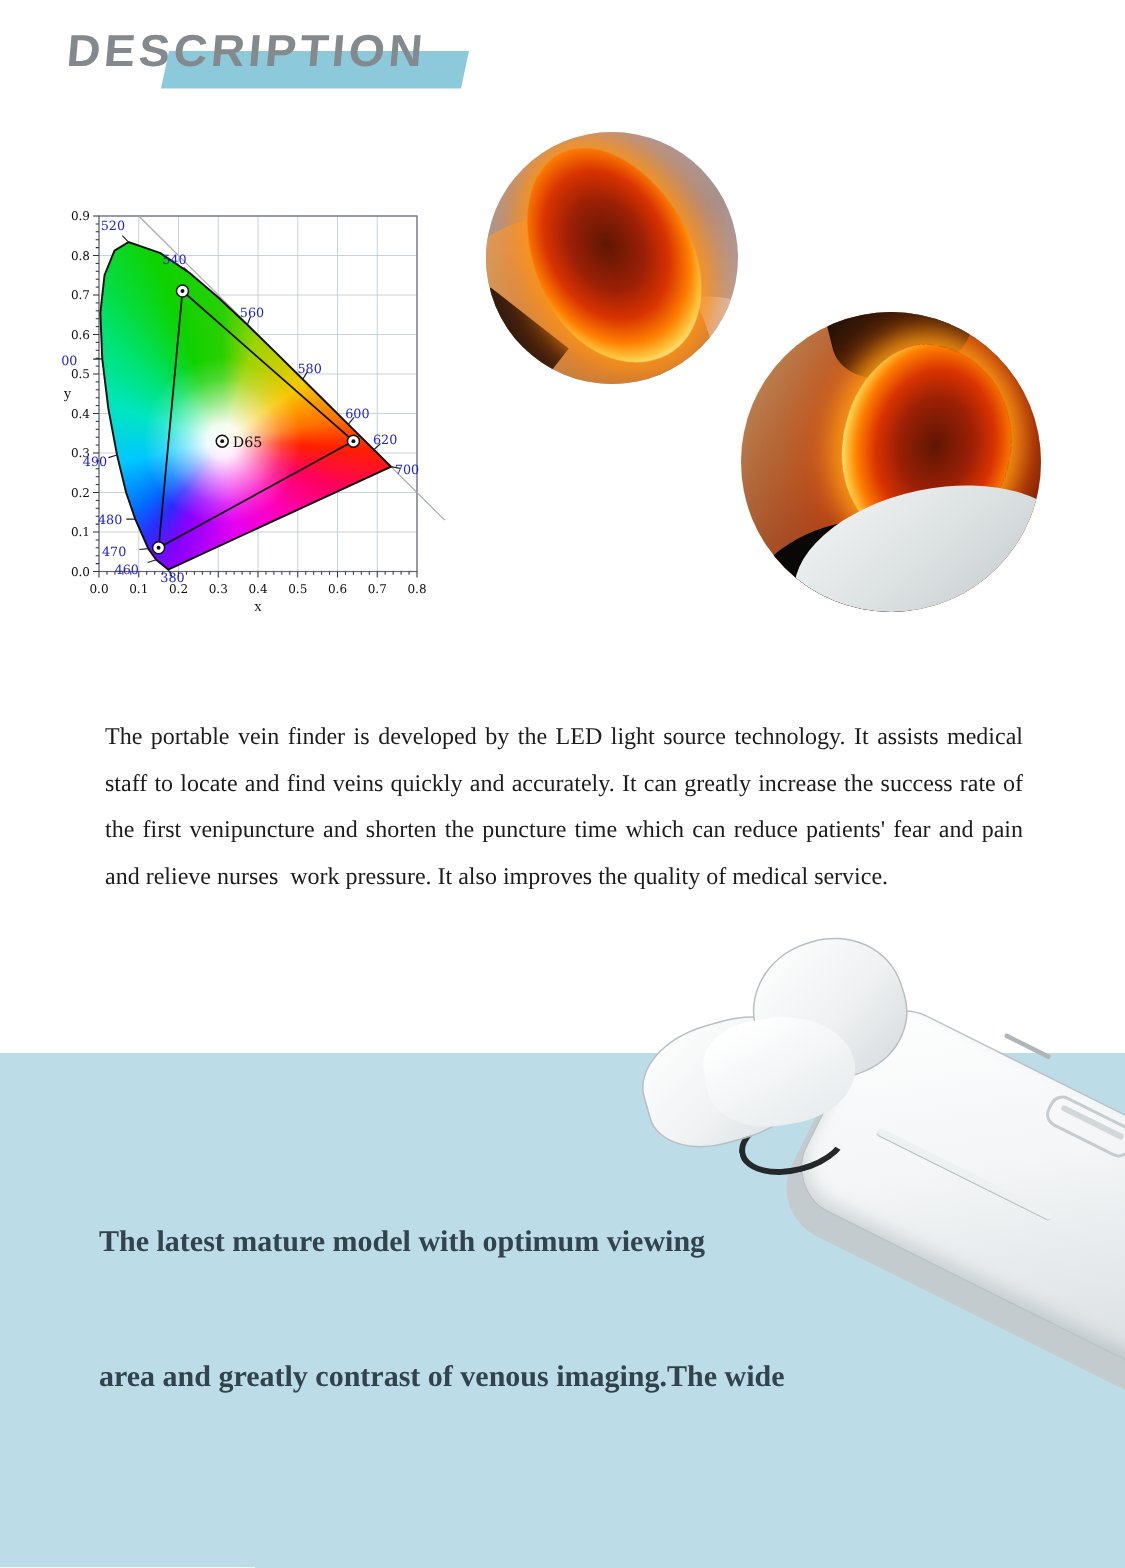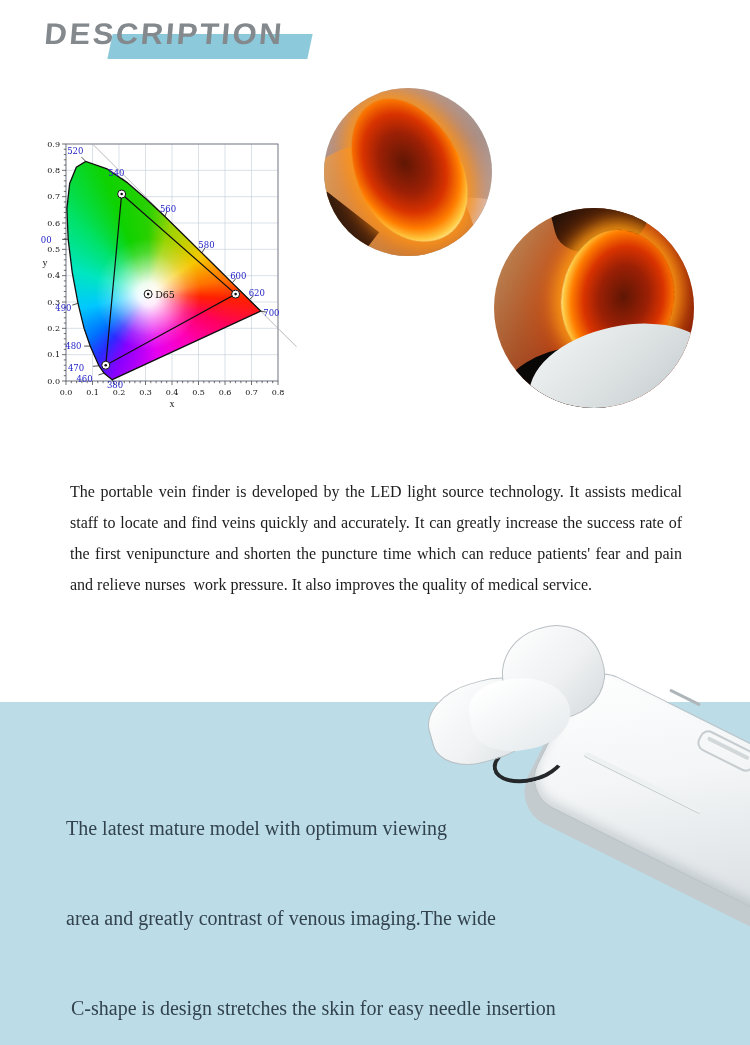--- a/index.html
+++ b/index.html
@@ -118,21 +118,21 @@
     border:1px solid #b8bfc3;}
   .dev-clip-saddle{left:70px;top:66px;width:100px;height:72px;
     border-radius:40% 60% 50% 50%;transform:rotate(-10deg);
     background:linear-gradient(160deg,#ffffff 10%,#e8ecee 90%);}
 
   
   .bottom-text{
     position:absolute;left:66px;top:753px;width:640px;
     font-size:20px;line-height:30px;color:#33434e;white-space:pre;
   }
-  .bottom-text .line{height:30px;}
+  .bottom-text .line{height:30px;font-weight:bold;}
 </style>
 </head>
 <body>
 
 <div class="header" data-interactable="false">
   <div class="header-bar" data-interactable="false"></div>
   <h1 class="header-title" data-interactable="false">DESCRIPTION</h1>
 </div>
 
 <div class="chart-wrap" data-interactable="false">
@@ -336,19 +336,18 @@
     </div>
   <div class="dev-ring" data-interactable="false"></div>
   <div class="dev-clip-left" data-interactable="false"></div>
   <div class="dev-clip-right" data-interactable="false"></div>
   <div class="dev-clip-saddle" data-interactable="false"></div>
 </div>
 
 <div class="bottom-text" data-interactable="false">
   <div class="line" data-interactable="false">The latest mature model with optimum viewing</div>
   <div class="line" data-interactable="false">area and greatly contrast of venous imaging.The wide</div>
-  <div class="line" data-interactable="false"> C-shape is design stretches the skin for easy needle insertion</div>
   
   
   
   
   
 </div>
 
 </body></html>

